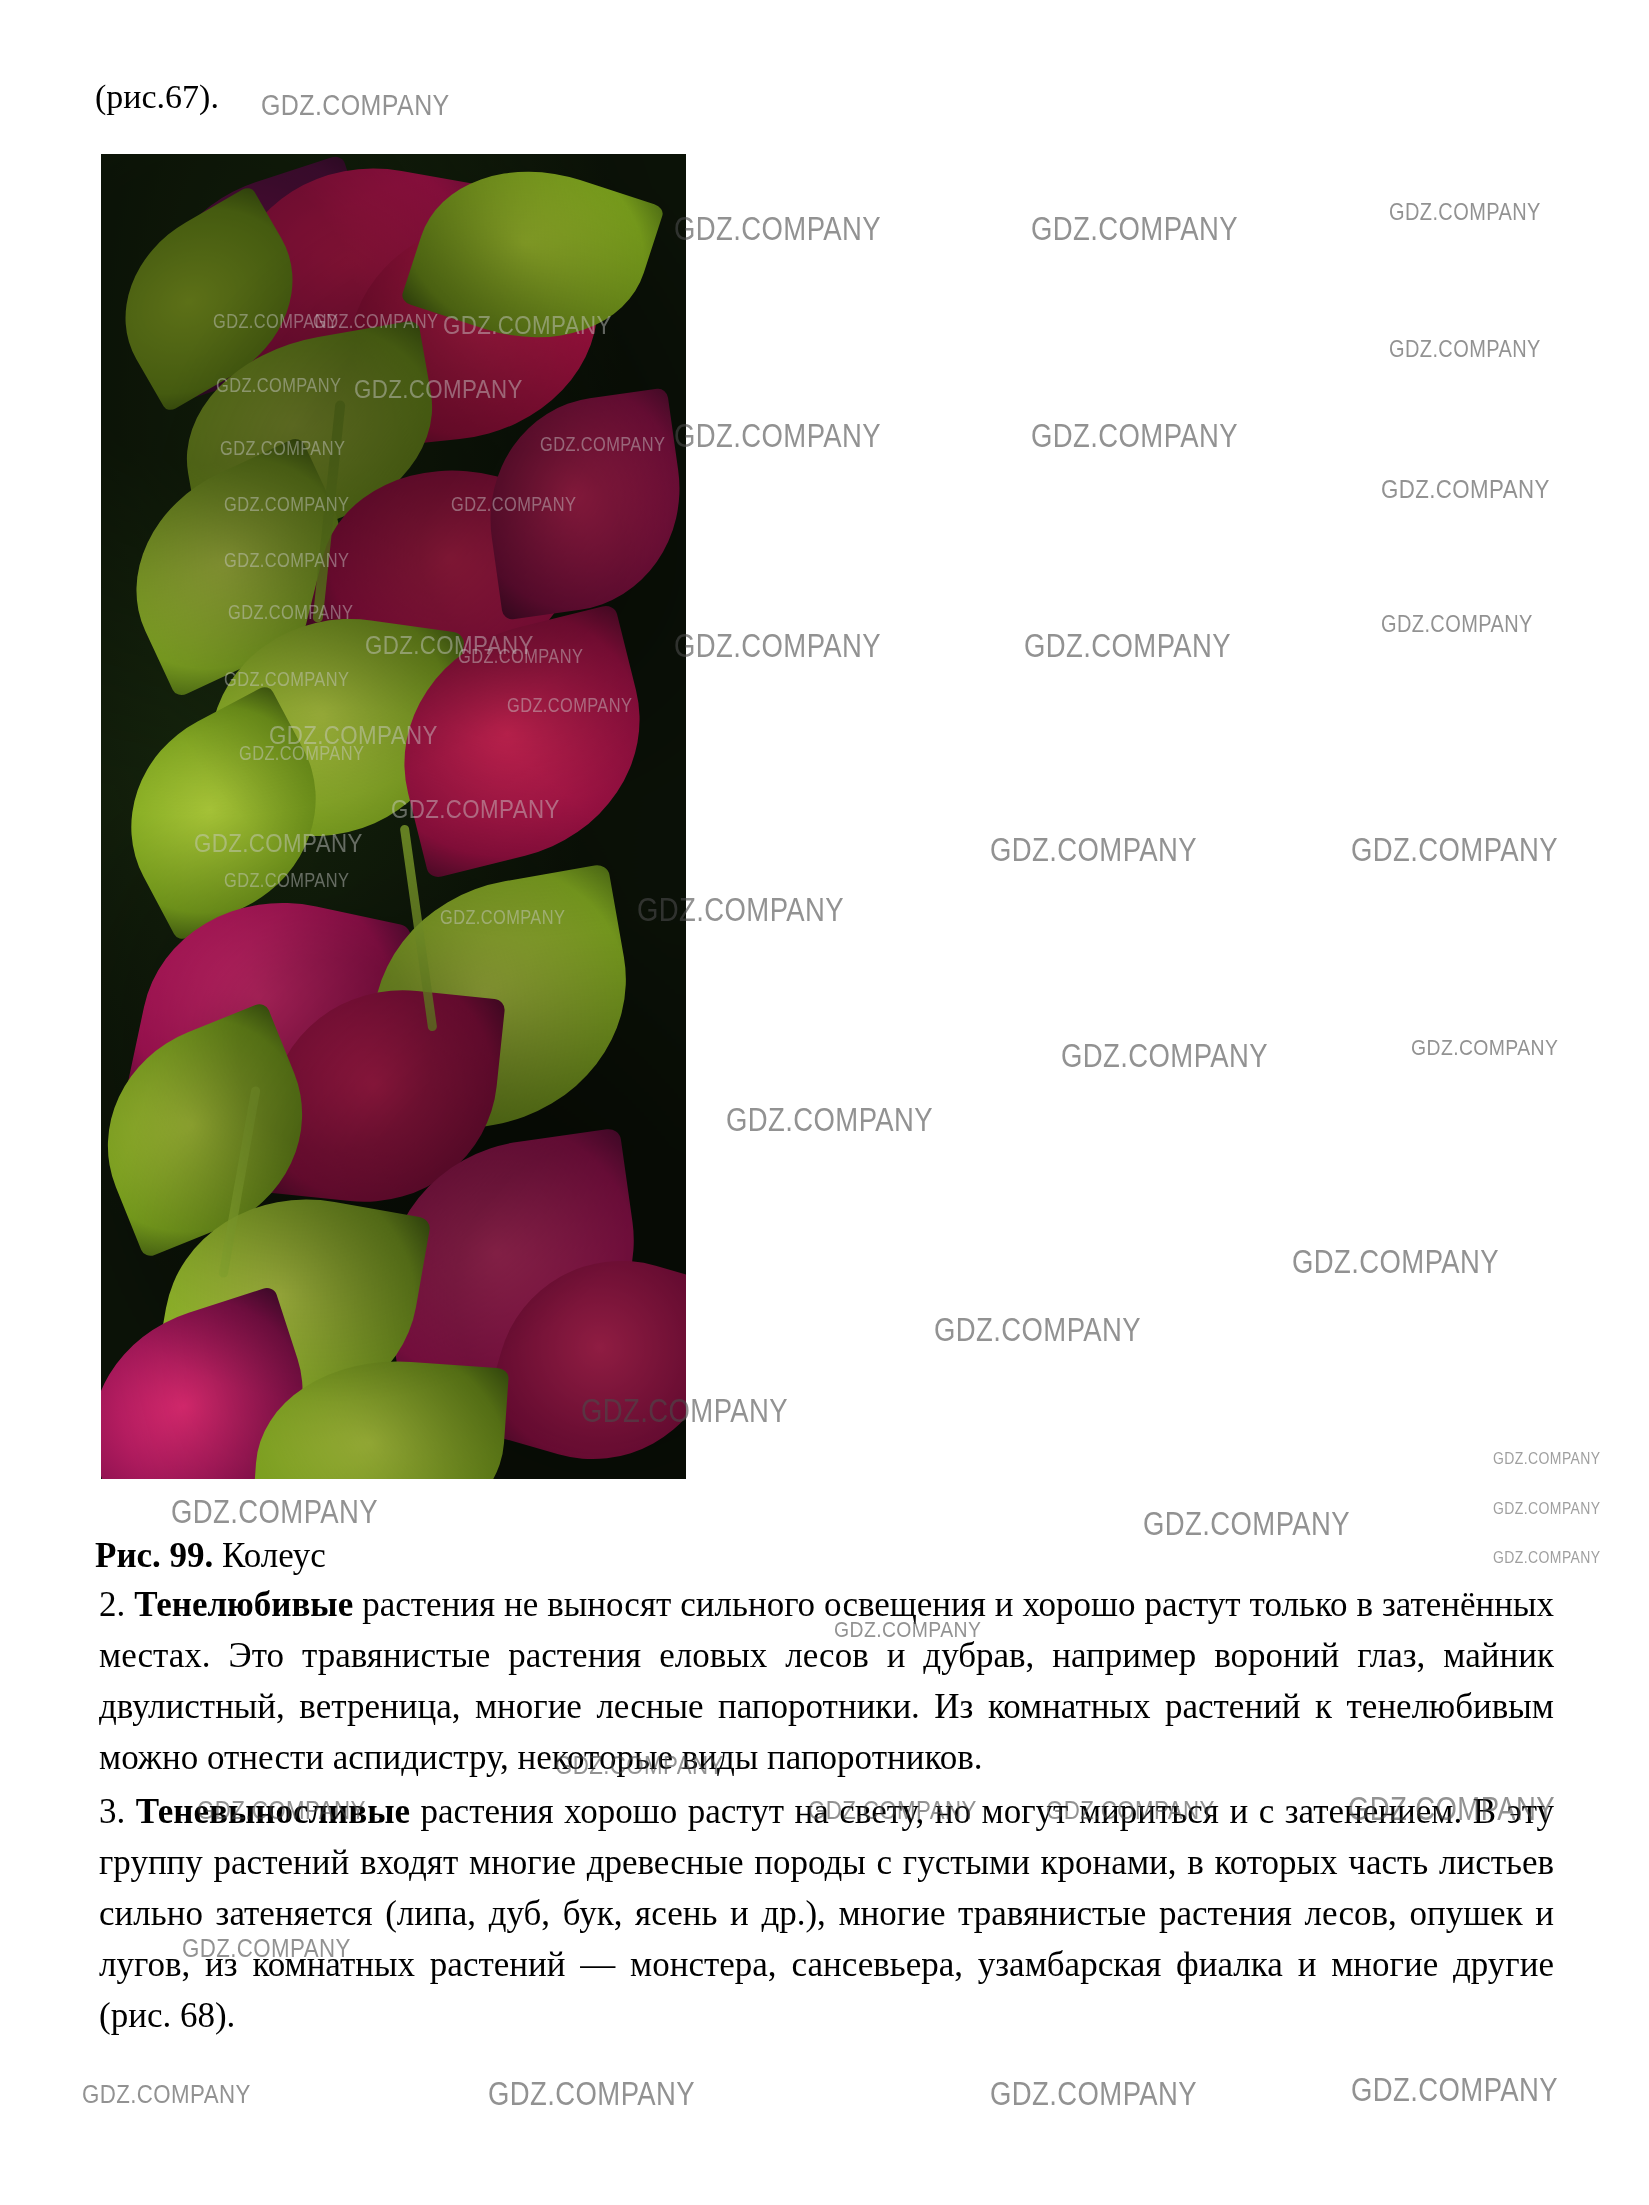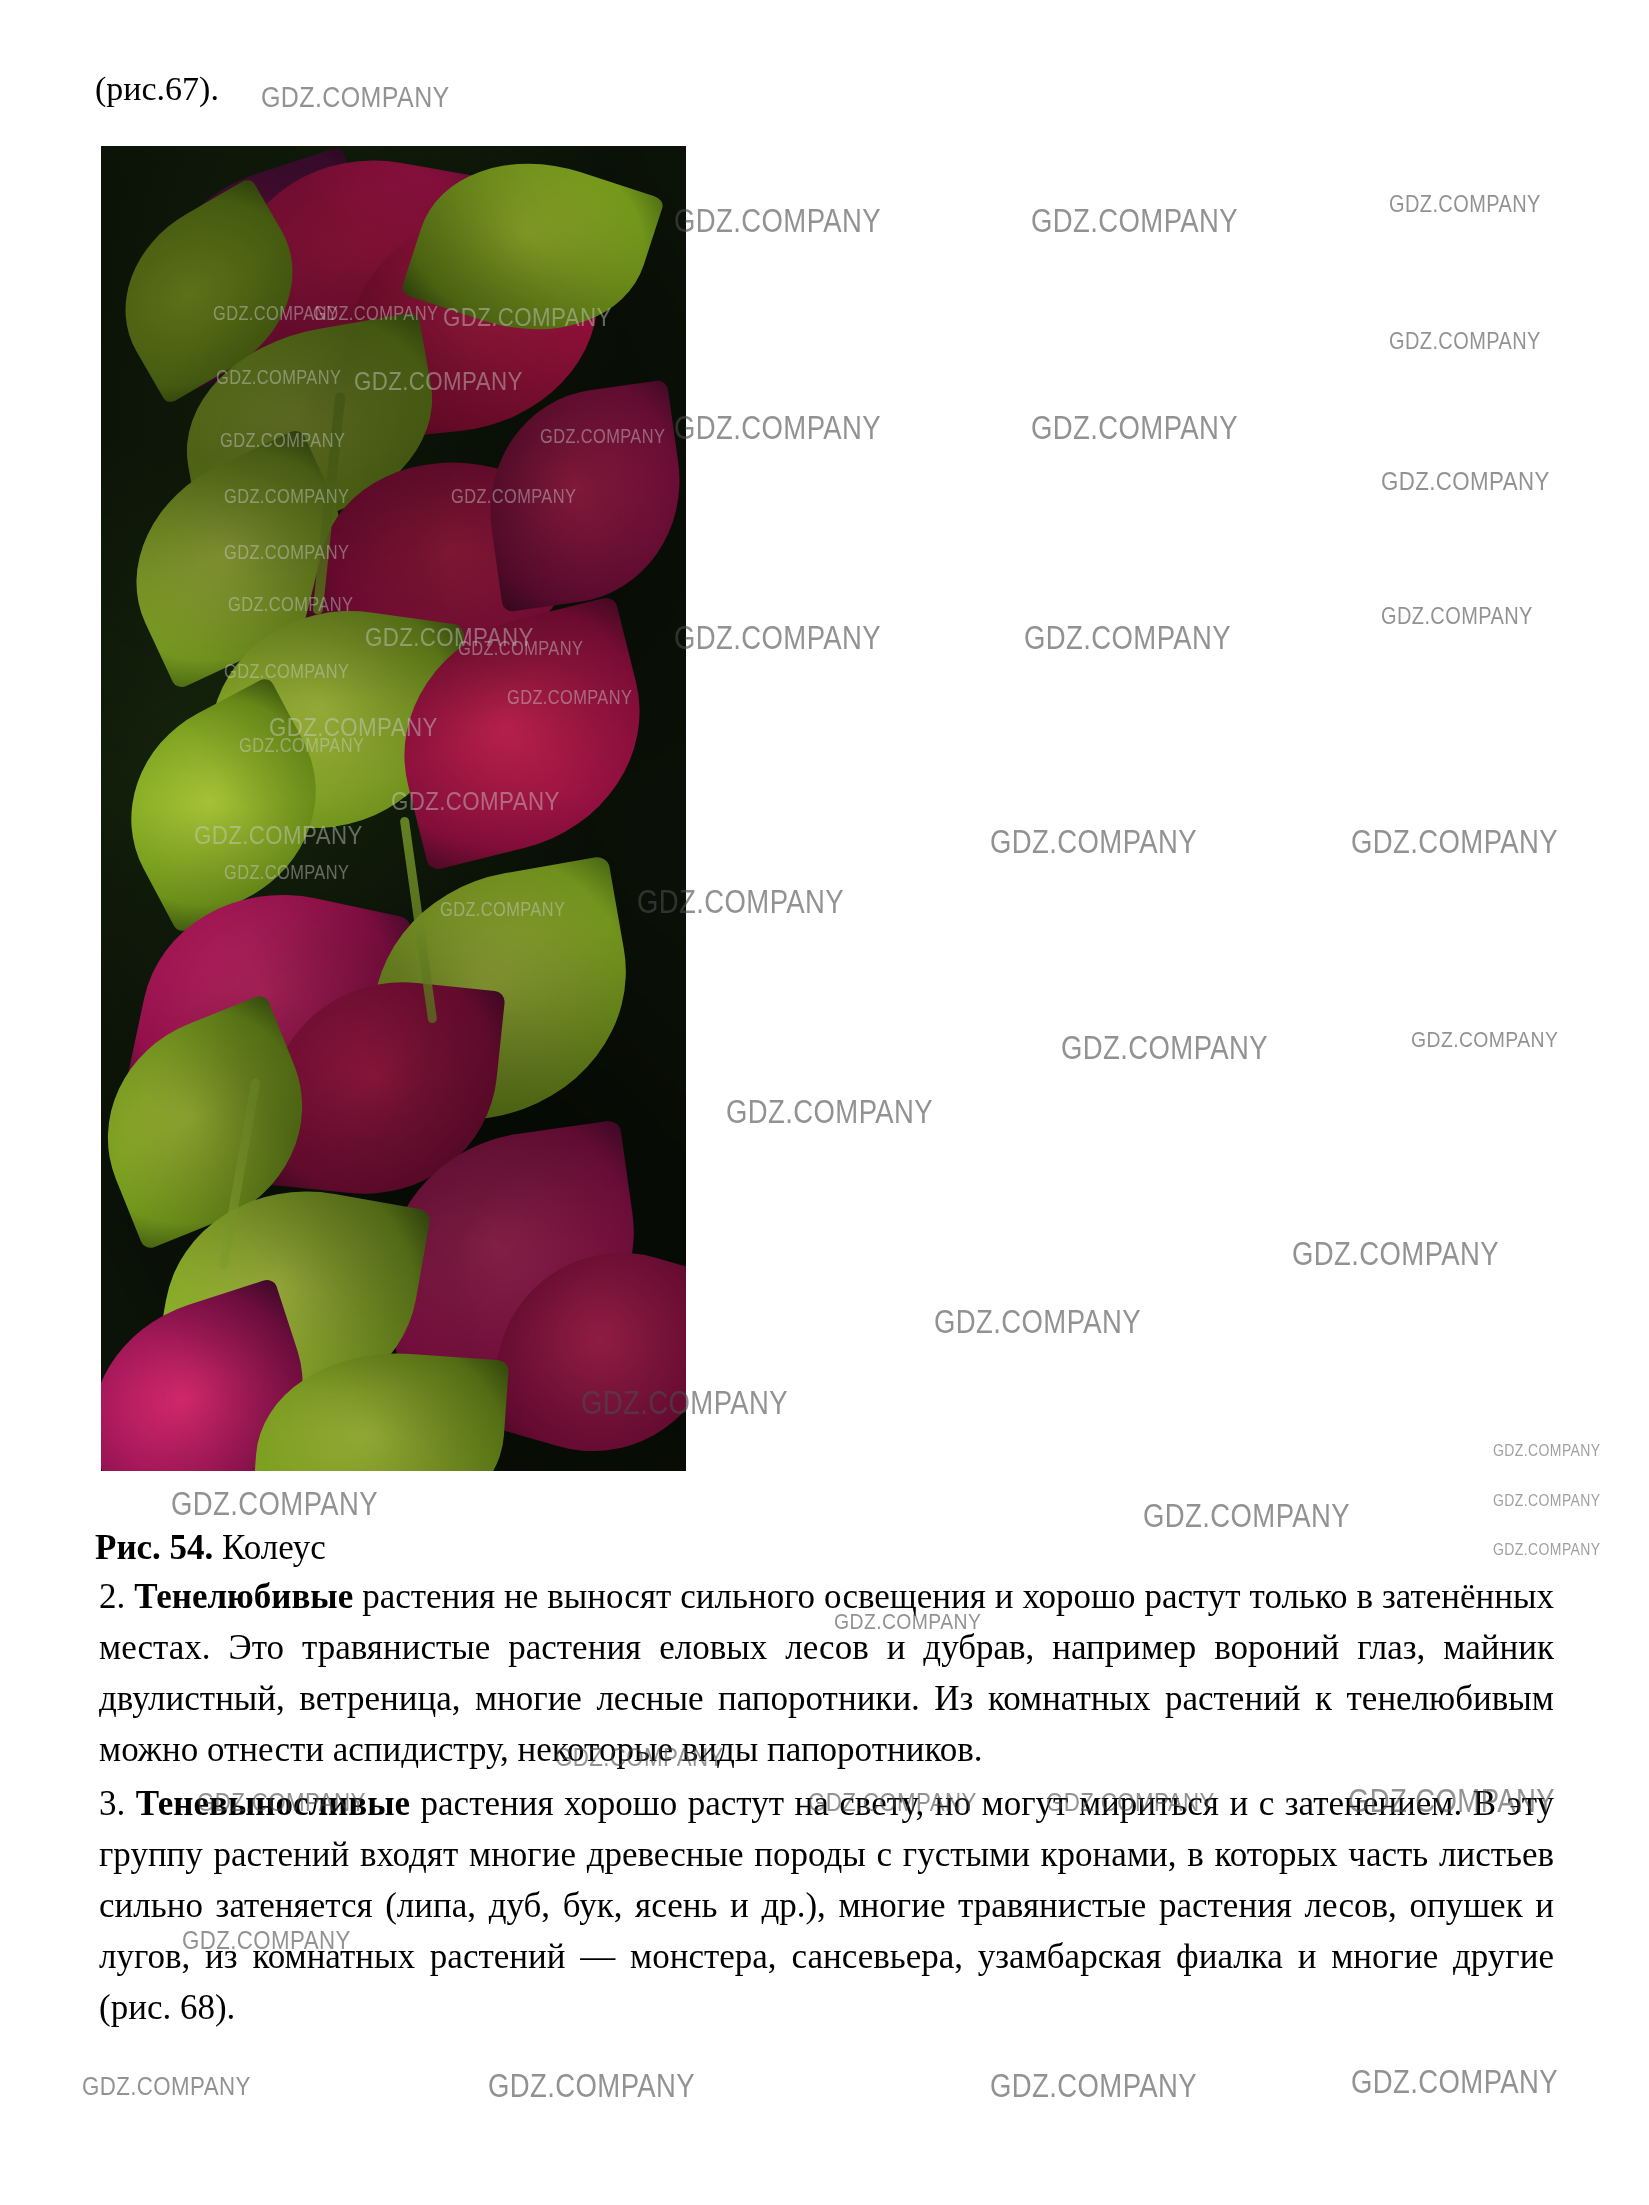--- a/index.html
+++ b/index.html
@@ -11,21 +11,21 @@
     width: 1650px;
     height: 2205px;
     position: relative;
     font-family: "Liberation Serif", serif;
     color: #000000;
     overflow: hidden;
   }
 
   .page {
     position: absolute;
-    left: 0; top: 0;
+    left: 0; top: 8px;
     width: 1650px;
     height: 1567px;
   }
 
   
   .fig-ref {
     position: absolute;
     left: 95px;
     top: 68px;
     font-size: 34px;
@@ -216,21 +216,21 @@
           <div class="wm ondark" style="left: 138px; top: 588px; font-size: 16.4px;">GDZ.COMPANY</div>
           <div class="wm ondark" style="left: 290px; top: 640px; font-size: 22.3px;">GDZ.COMPANY</div>
           <div class="wm ondark" style="left: 93px; top: 674px; font-size: 22.3px;">GDZ.COMPANY</div>
           <div class="wm ondark" style="left: 123px; top: 715px; font-size: 16.4px;">GDZ.COMPANY</div>
           <div class="wm ondark" style="left: 339px; top: 752px; font-size: 16.4px;">GDZ.COMPANY</div>
         </div>
     </div>
   </div>
 
   <div class="fig-caption">
-    <b>Рис. 54.</b>
+    <b>Рис. 99.</b>
     <span>Колеус</span>
   </div>
 
   <div class="body-text">
     <p class="para">
       <span>2.</span>
       <b>Тенелюбивые</b><span> растения не выносят сильного освещения и хорошо растут только в затенённых местах. Это травянистые растения еловых лесов и дубрав, например вороний глаз, майник двулистный, ветреница, многие лесные папоротники. Из комнатных растений к тенелюбивым можно отнести аспидистру, некоторые виды папоротников.</span>
     </p>
     <p class="para">
       <span>3.</span>

